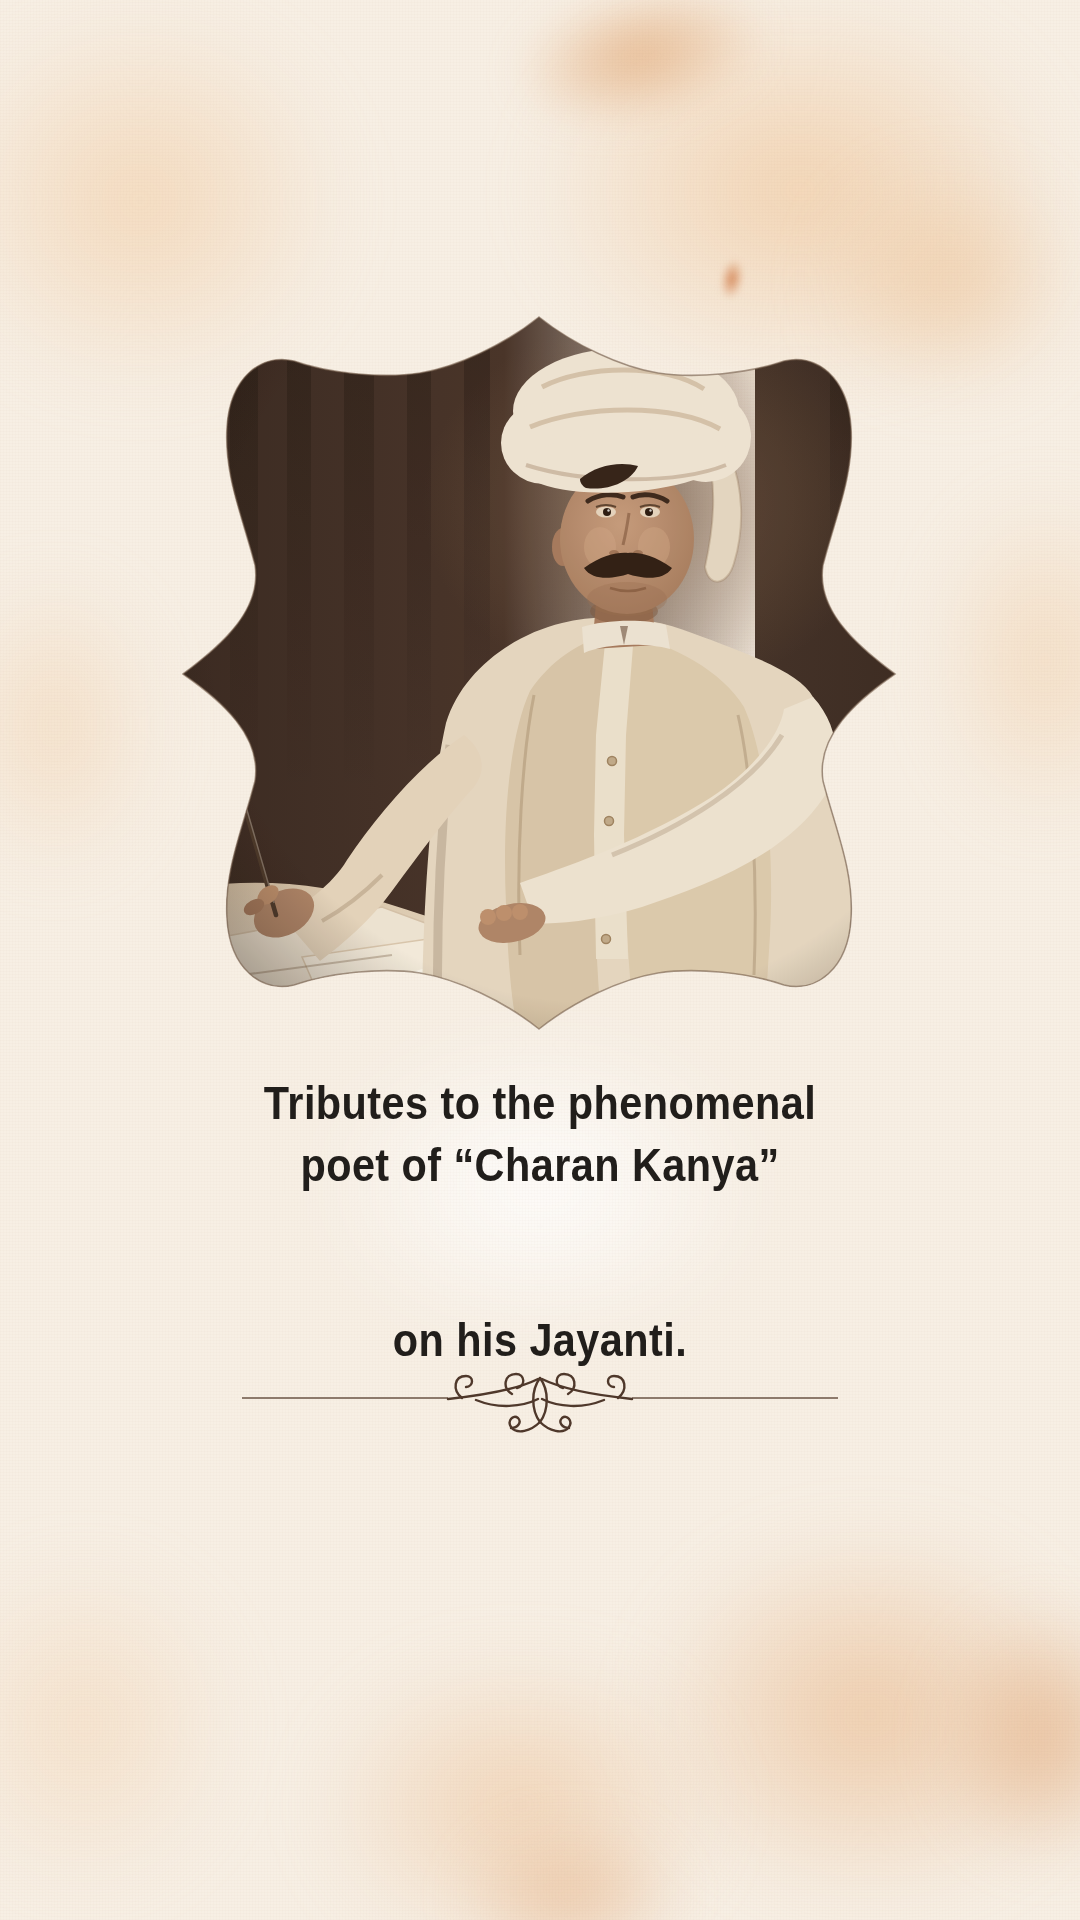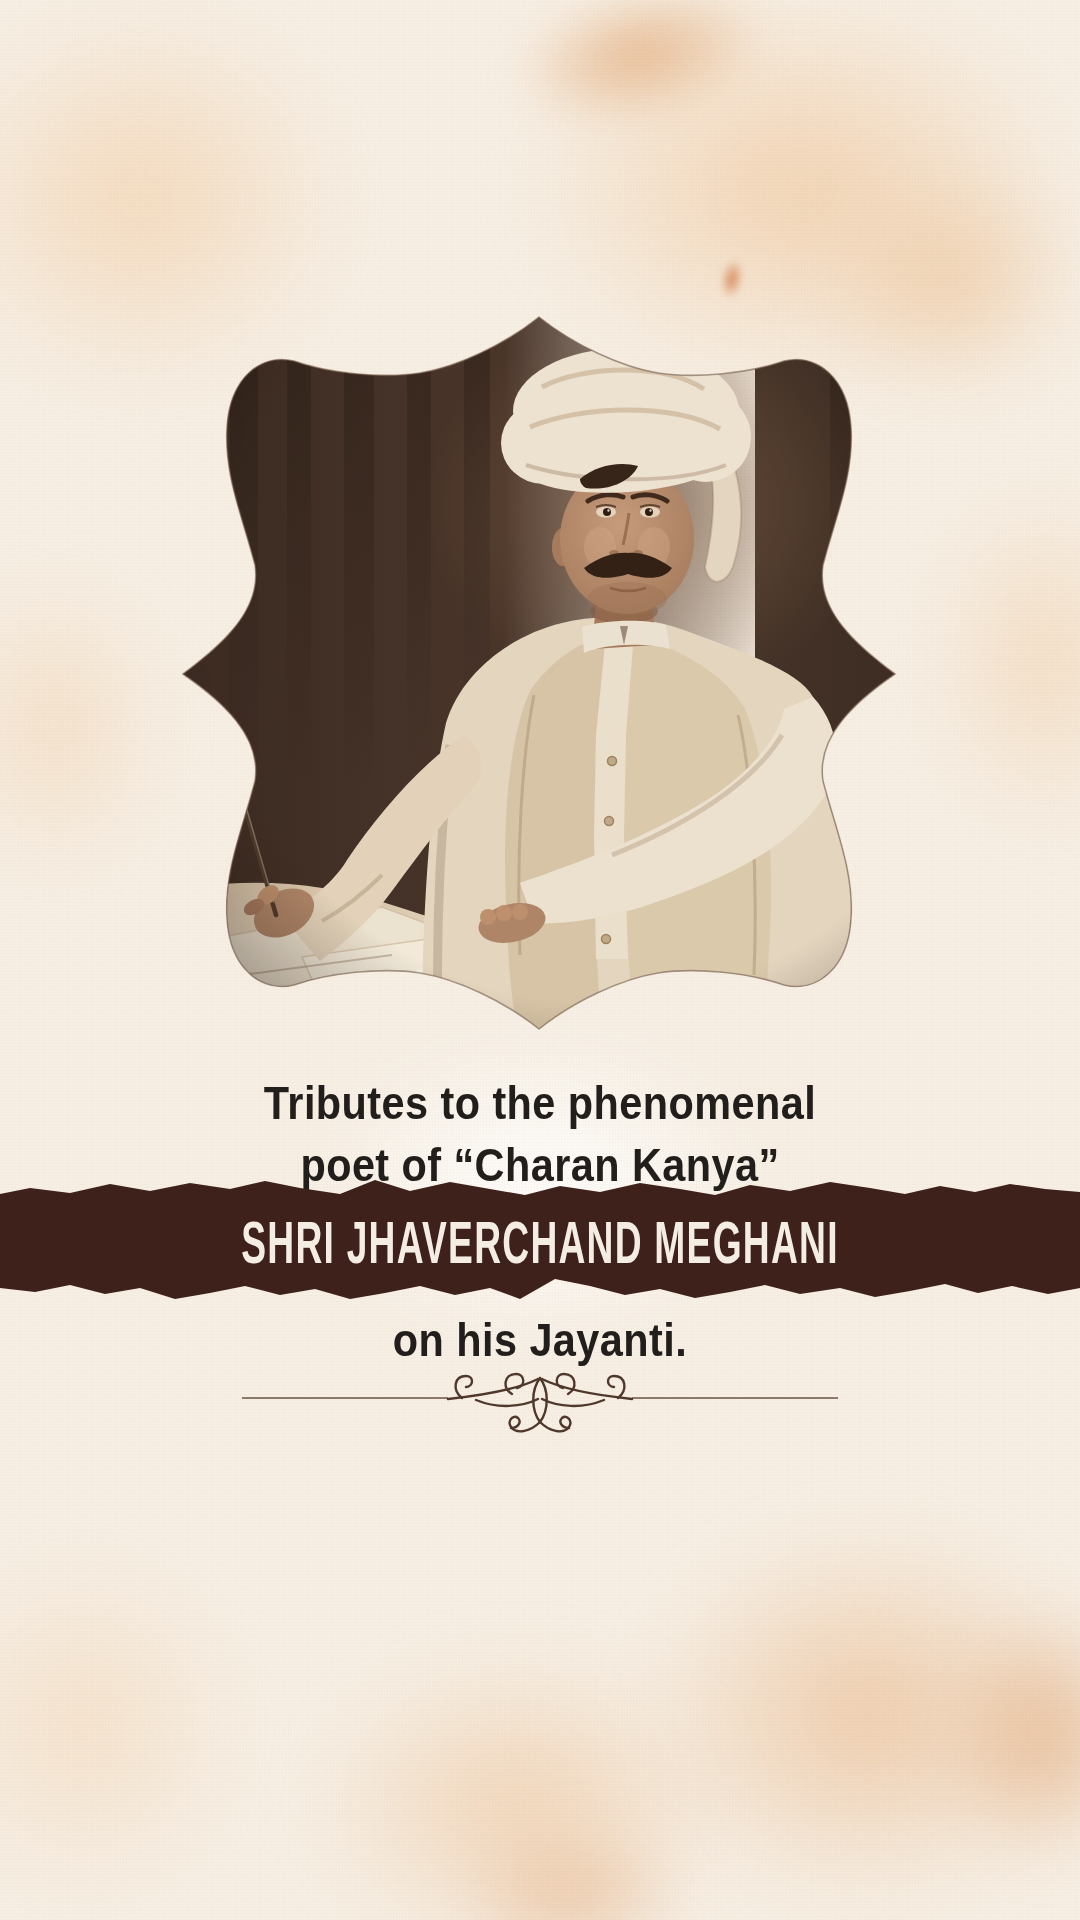--- a/index.html
+++ b/index.html
@@ -187,27 +187,20 @@
       </g>
       <path d="M357,2 C322,30 275,52 238,58 C200,64 146,58 112,46 C80,38 48,62 45,112 C42,160 60,200 73,250 C80,295 40,330 1,359 C40,386 80,421 73,466 C60,516 42,556 45,604 C48,654 80,678 112,670 C146,658 200,652 238,658 C275,664 322,686 357,714 C392,686 439,664 476,658 C514,652 568,658 602,670 C634,678 666,654 669,604 C672,556 654,516 641,466 C634,421 674,386 713,359 C674,330 634,295 641,250 C654,200 672,160 669,112 C666,62 634,38 602,46 C568,58 514,64 476,58 C439,52 392,30 357,2 Z" fill="none" stroke="rgba(118,95,77,.6)" stroke-width="1.6"></path>
     </svg>
   </div>
 
   <div class="tribute">
     <div>Tributes to the phenomenal</div>
     <div>poet of “Charan Kanya”</div>
   </div>
 
-  <div class="banner">
-    <svg width="1080" height="132" viewBox="0 0 1080 132" preserveAspectRatio="none">
-      <path fill="#3e211a" d="M0,18 L30,12 L70,17 L110,8 L150,15 L190,7 L230,13 L265,5 L300,12 L340,18 L375,4 L410,15 L450,6 L490,13 L525,19 L560,10 L600,16 L640,7 L680,13 L715,19 L750,9 L790,15 L830,6 L870,12 L905,18 L940,10 L975,16 L1010,8 L1045,13 L1080,16
-      L1080,112 L1048,118 L1012,110 L978,117 L945,108 L910,115 L875,121 L840,112 L800,118 L765,109 L730,116 L695,122 L660,113 L625,119 L590,110 L555,103 L520,123 L490,112 L455,119 L420,110 L385,117 L350,123 L315,113 L280,119 L245,110 L210,117 L175,123 L140,112 L105,118 L70,109 L35,116 L0,112 Z"></path>
-    </svg>
-    <div class="banner-text">SHRI JHAVERCHAND MEGHANI</div>
-  </div>
 
   <div class="occasion">on his Jayanti.</div>
 
   <div class="divider">
     <svg width="600" height="84" viewBox="0 0 600 84">
       <line x1="2" y1="34" x2="208" y2="34" stroke="#8d7a6c" stroke-width="2"></line>
       <line x1="392" y1="34" x2="598" y2="34" stroke="#8d7a6c" stroke-width="2"></line>
       <g stroke="#4f382b" stroke-width="2.4" fill="none" stroke-linecap="round">
         <g id="halfFl">
           <path d="M208,35 C246,31 280,24 298,15"></path>

